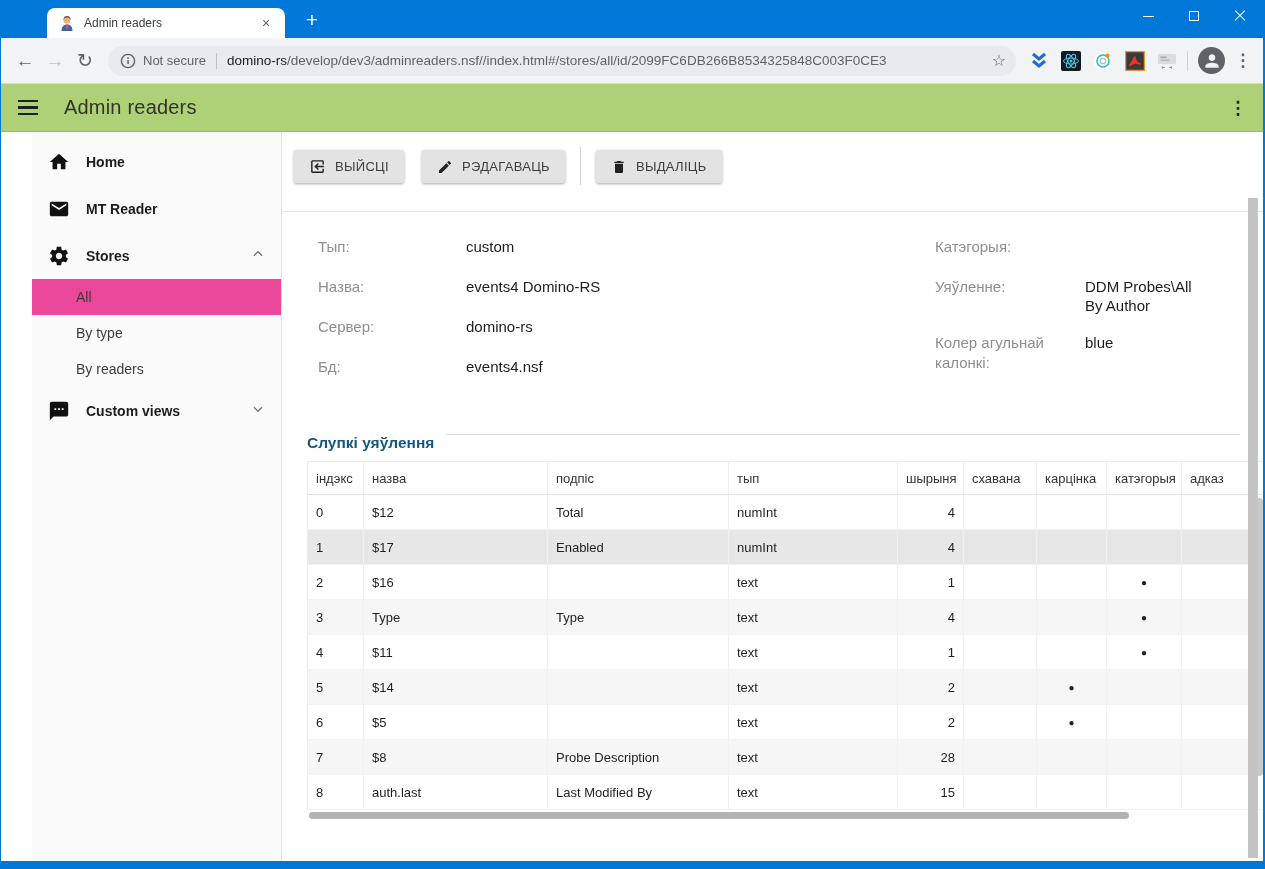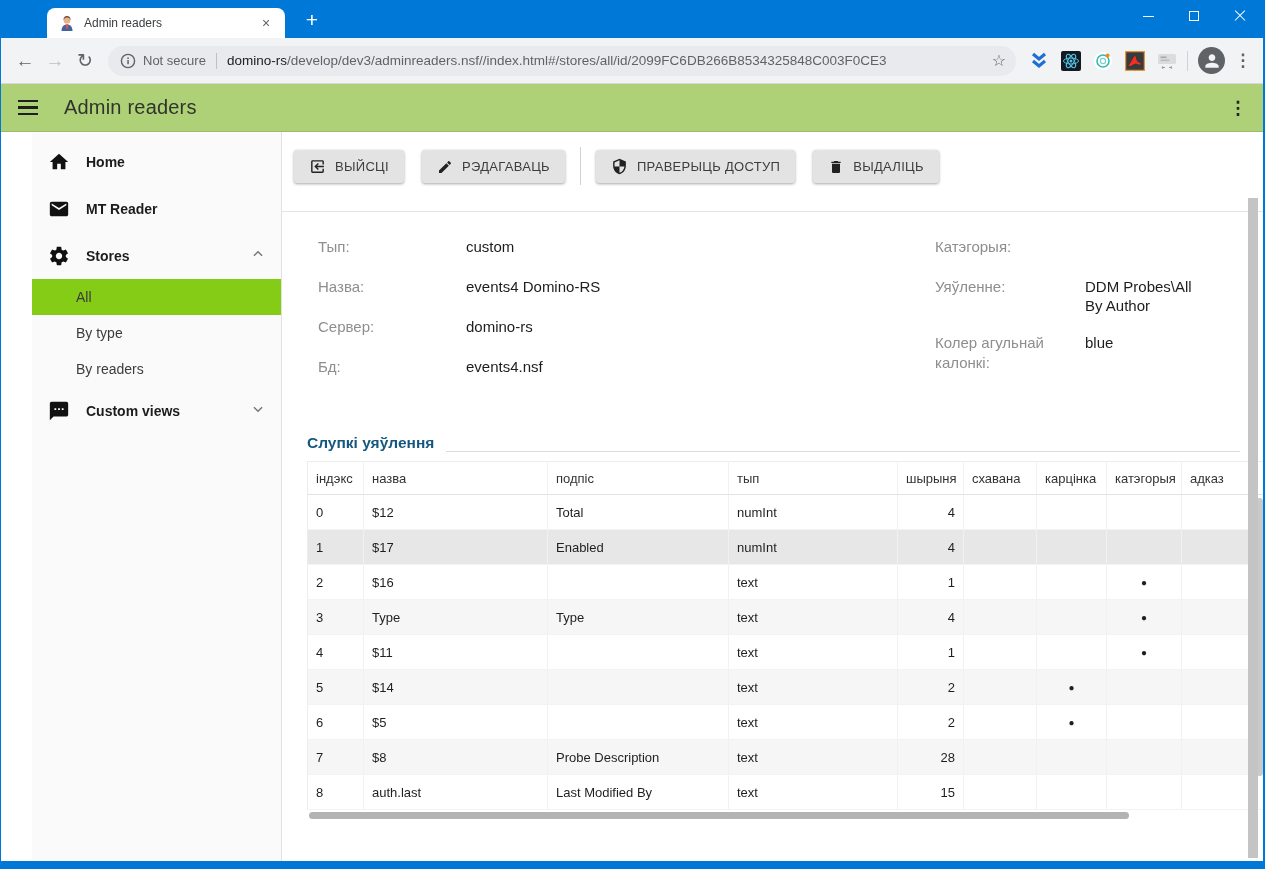--- a/index.html
+++ b/index.html
@@ -56,21 +56,21 @@
   .app-title { margin-left:26px; font-size:20px; color:#30342a; letter-spacing:.2px; }
   .app-kebab { margin-left:auto; color:#222; font-size:18px; font-weight:bold; }
 
   
   .main { display:flex; height:729px; }
   .sidebar { width:250px; background:#fafafa; border-right:1px solid #e2e2e2; padding-top:6px; flex:0 0 250px;margin-left:32px; }
   .side-item { height:47px; display:flex; align-items:center; padding:0 16px 0 15px; }
   .side-item .icon { width:24px; height:24px; flex:0 0 24px; display:flex; align-items:center; justify-content:center; }
   .side-item .lbl { margin-left:15px; font-size:14px; font-weight:bold; color:#1c1c1c; }
   .side-sub { height:36px; display:flex; align-items:center; padding-left:44px; font-size:14px; color:#3c3c3c; }
-  .side-sub.selected { background:#84cc16; }
+  .side-sub.selected { background:#ec4899; }
   .side-chevron { margin-left:auto; }
 
   .content { flex:1; position:relative; background:#fff; min-width:0; }
   .actionbar { height:80px; border-bottom:1px solid #e4e4e4; display:flex; align-items:flex-start;
                padding:18px 0 0 12px; }
   .act-btn { height:33px; background:#e3e3e3; border:none; border-radius:3px; display:inline-flex; align-items:center;
              gap:9px; padding:0 15px; font-family:"Liberation Sans",sans-serif; font-size:13px; color:#3d3d3d;
              letter-spacing:.3px; box-shadow:0 1px 3px rgba(0,0,0,.35); margin-right:18px; white-space:nowrap; }
   .act-div { width:1px; height:38px; background:#d2d2d2; margin:-3px 15px 0 -3px; }
 
@@ -78,21 +78,21 @@
   .details { display:flex; }
   .dcol-left { width:618px; padding-left:36px; flex:0 0 618px; }
   .dcol-right { padding-left:35px; }
   .field { display:flex; margin-bottom:18px; min-height:22px; }
   .field .flabel { width:148px; flex:0 0 148px; color:#8e8e8e; font-size:15px; line-height:20px; }
   .dcol-right .flabel { width:150px; flex:0 0 150px; }
   .field .fvalue { color:#1d1d1d; font-size:15px; line-height:19px; }
   .fvalue.wrap { width:128px; }
   .flabel.wrap { width:135px !important; padding-right:15px; }
 
-  .section-head { display:flex; align-items:flex-end; margin:37px 25px 9px 25px; }
+  .section-head { display:flex; align-items:flex-start; margin:37px 25px 9px 25px; }
   .section-title { color:#15577f; font-size:15.5px; font-weight:bold; white-space:nowrap; }
   .section-line { flex:1; height:1px; background:#dcdcdc; margin-left:12px; }
 
   .tablewrap { position:relative; margin-left:25px; width:960px; }
   table { width:960px; border-collapse:collapse; table-layout:fixed; border:1px solid #ececec; }
   th { font-weight:normal; font-size:13px; color:#333; text-align:left; padding:9px 8px 8px 8px;
        border-bottom:1px solid #e3e3e3; border-left:1px solid #f1f1f1; background:#fff; white-space:nowrap; }
   th:first-child { border-left:none; }
   td { font-size:13px; color:#1f1f1f; height:35px; padding:0 8px; border-left:1px solid #f1f1f1;
        border-bottom:1px solid #f3f3f3; white-space:nowrap; overflow:hidden; }
@@ -279,26 +279,20 @@
           <span>ВЫЙСЦІ</span>
         </button>
         <button class="act-btn">
           <svg viewBox="0 0 24 24" width="16" height="16">
               <path fill="#222" d="M3 17.25V21h3.75L17.81 9.94l-3.75-3.75L3 17.25zM20.71 7.04c.39-.39.39-1.02 0-1.41l-2.34-2.34c-.39-.39-1.02-.39-1.41 0l-1.83 1.83 3.75 3.75 1.83-1.83z"></path>
             </svg>
           <span>РЭДАГАВАЦЬ</span>
         </button>
         <span class="act-div"></span>
         <button class="act-btn">
-          <svg viewBox="0 0 24 24" width="17" height="17">
-              <path fill="#222" d="M12 1L3 5v6c0 5.55 3.84 10.74 9 12 5.16-1.26 9-6.45 9-12V5l-9-4zm0 10.99h7c-.53 4.12-3.28 7.79-7 8.94V12H5V6.3l7-3.11v8.8z"></path>
-            </svg>
-          <span>ПРАВЕРЫЦЬ ДОСТУП</span>
-        </button>
-        <button class="act-btn">
           <svg viewBox="0 0 24 24" width="16" height="16">
               <path fill="#222" d="M6 19c0 1.1.9 2 2 2h8c1.1 0 2-.9 2-2V7H6v12zM19 4h-3.5l-1-1h-5l-1 1H5v2h14V4z"></path>
             </svg>
           <span>ВЫДАЛІЦЬ</span>
         </button>
       </div>
 
       <div class="scrollarea">
         <div class="details">
           <div class="dcol-left">

